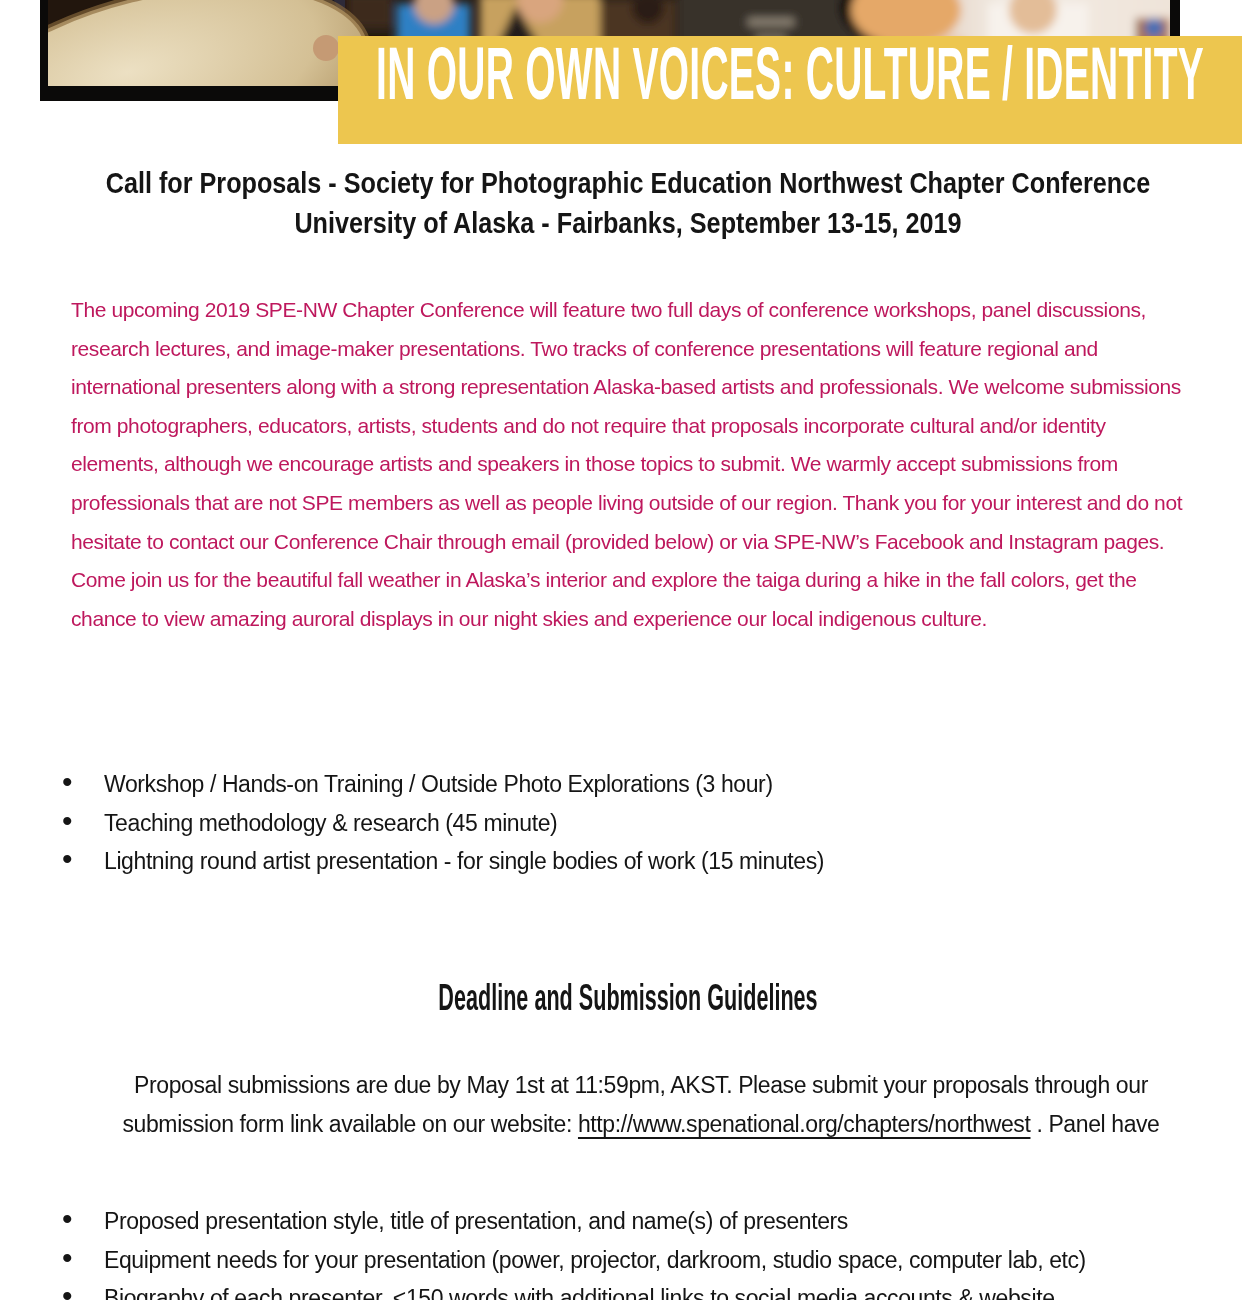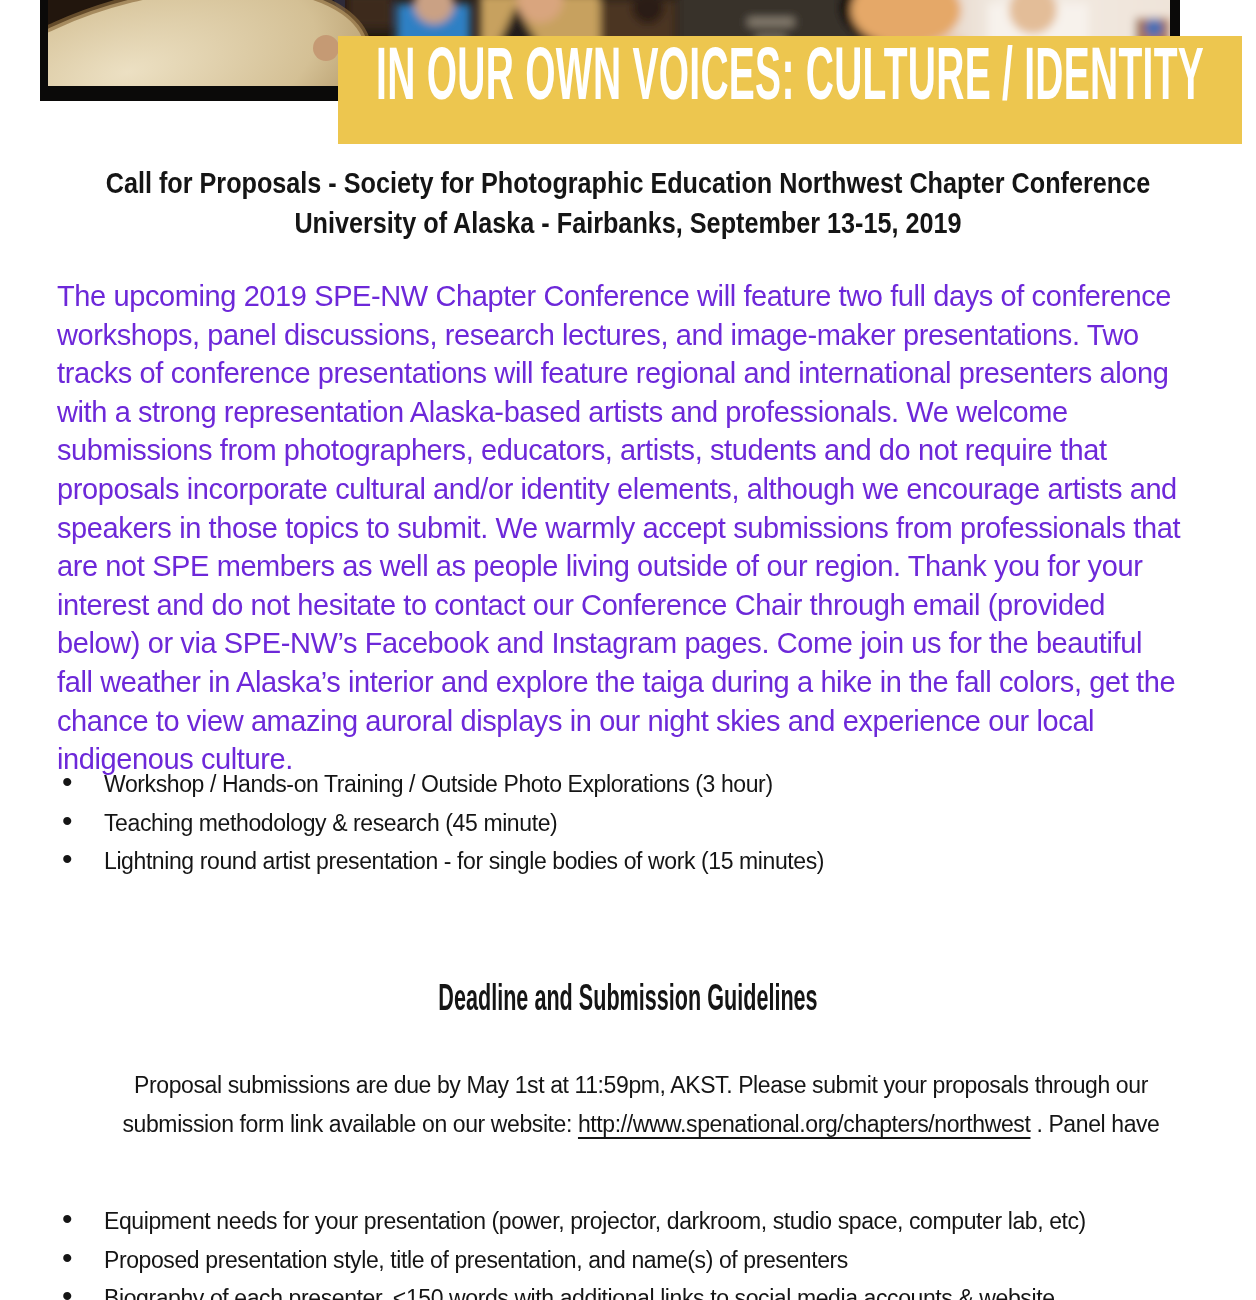--- a/index.html
+++ b/index.html
@@ -23,22 +23,22 @@
     white-space:nowrap;transform:scaleX(0.52);transform-origin:center;
     letter-spacing:0.5px;
   }
   
   .doc-title{position:absolute;left:0;top:163px;width:1256px;text-align:center;}
   .title-line{
     font-weight:bold;font-size:30px;line-height:39.5px;white-space:nowrap;
     transform:scaleX(0.84);transform-origin:center;color:#151515;
   }
   .body-para{
-    position:absolute;left:57px;width:1125px;margin:0;
-    font-size:29px;line-height:38.6px;letter-spacing:-0.4px;color:#6d28d9;
+    position:absolute;left:57px;width:1125px;margin:14px;
+    font-size:21px;line-height:38.6px;letter-spacing:-0.4px;color:#be185d;
   }
   .intro{top:277px;}
   .categories-intro{top:697px;}
   .bullets{
     position:absolute;left:57px;width:1135px;margin:0;padding:0;list-style:none;
     font-size:23px;line-height:38.6px;letter-spacing:-0.4px;color:#151515;
   }
   .bullets li{position:relative;padding-left:47px;}
   .bullets li::before{
     content:"\2022";position:absolute;left:5px;top:-2px;font-size:30px;
@@ -134,18 +134,18 @@
   </ul>
 
   <h2 class="section-heading">Deadline and Submission Guidelines</h2>
 
   <p class="deadline-para">
     <span class="dl-line">Proposal submissions are due by May 1st at 11:59pm, AKST. Please submit your proposals through our</span><br>
     <span>submission form link available on our website: </span><a class="doc-link" href="#">http://www.spenational.org/chapters/northwest</a><span> . Panel have</span><br>
   </p>
 
   <ul class="bullets req-list">
+    <li>Proposed presentation style, title of presentation, and name(s) of presenters</li>
     <li>Equipment needs for your presentation (power, projector, darkroom, studio space, computer lab, etc)</li>
-    <li>Proposed presentation style, title of presentation, and name(s) of presenters</li>
     <li>Biography of each presenter, &lt;150 words with additional links to social media accounts &amp; website</li>
   </ul>
 
 </div>
 
 </body></html>

